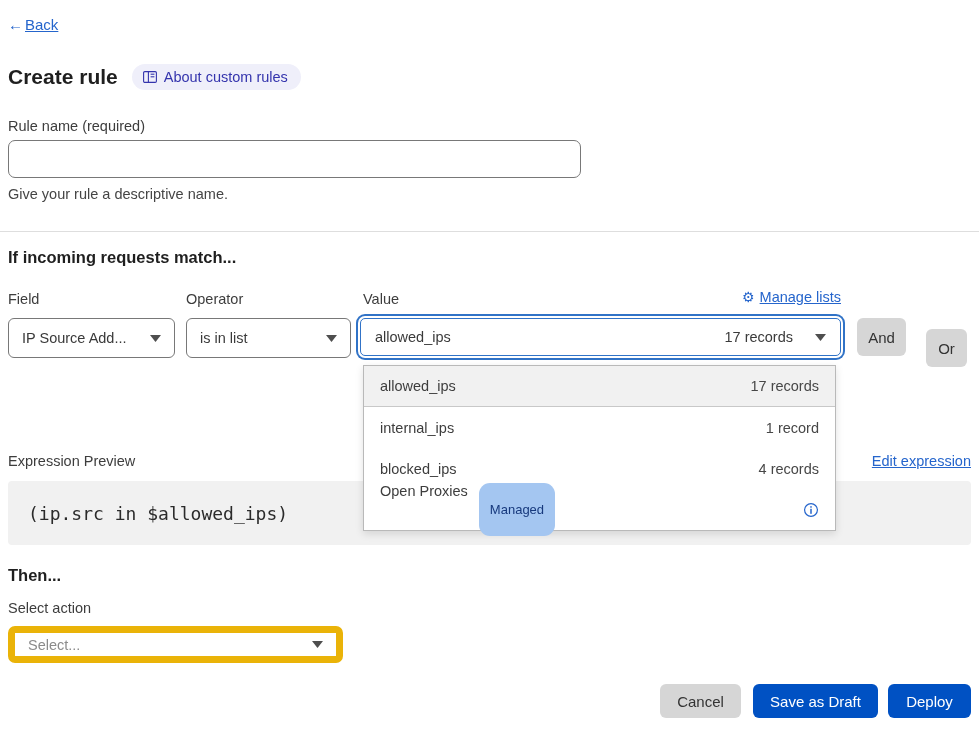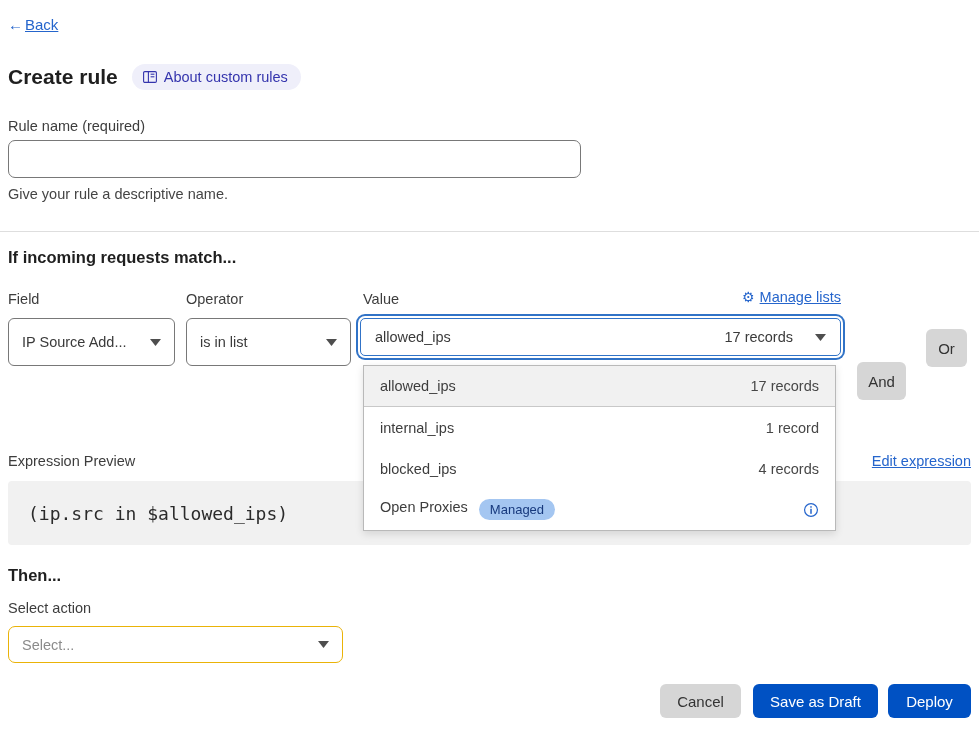--- a/index.html
+++ b/index.html
@@ -20,21 +20,21 @@
 
   .field-label { position:absolute; font-size:14.5px; color:#3d3d3d; }
   .text-input { position:absolute; left:8px; top:140px; width:573px; height:38px; border:1px solid #787878;
                 border-radius:7px; background:#fff; font-size:14.5px; padding:0 12px; outline:none; }
   .help-text { position:absolute; left:8px; top:186px; font-size:14.5px; color:#454545; }
 
   .divider { position:absolute; left:0; top:231px; width:979px; height:1px; background:#dedede; }
 
   .section-heading { position:absolute; left:8px; font-size:16.5px; font-weight:700; color:#1f1f1f; }
 
-  .select { position:absolute; top:318px; height:48px; border:1px solid #787878; border-radius:6px; background:#fff;
+  .select { position:absolute; top:318px; height:40px; border:1px solid #787878; border-radius:6px; background:#fff;
             display:flex; align-items:center; justify-content:space-between; padding:0 13px; font-size:14.5px;
             color:#3a3a3a; cursor:pointer; }
   .chev { flex:0 0 auto; margin-left:8px; display:flex; }
 
   .value-combo { position:absolute; left:360px; top:318px; width:481px; height:38px; background:#fff;
                  border:1px solid #3173c7; border-radius:5px; display:flex; align-items:center;
                  justify-content:space-between; padding:0 14px; font-size:14.5px; color:#3a3a3a; cursor:pointer;
                  box-shadow:0 0 0 2px #fff, 0 0 0 4px #3173c7; }
   .value-right { display:flex; align-items:center; gap:14px; }
 
@@ -44,29 +44,29 @@
   .gray-btn { position:absolute; top:318px; height:38px; background:#d6d6d6; border:none; border-radius:6px;
               font-size:15px; color:#333; font-family:inherit; cursor:pointer; }
 
   .dropdown { position:absolute; left:363px; top:365px; width:473px; background:#fff; border:1px solid #b9b9b9;
               box-shadow:0 3px 8px rgba(0,0,0,0.12); z-index:5; }
   .dd-row { height:41px; display:flex; align-items:center; justify-content:space-between; padding:0 16px;
             font-size:14.5px; color:#3d3d3d; cursor:pointer; background:#fff; }
   .dd-row.selected { background:#f1f1f1; border-bottom:1px solid #c8c8c8; }
   .dd-left { display:flex; align-items:flex-start; gap:11px; }
   .dd-records { color:#474747; }
-  .managed-pill { background:#a4c6f1; color:#17397d; font-size:13px; border-radius:11px; padding:3px 11px; }
+  .managed-pill { background:#a4c6f1; color:#17397d; font-size:13px; border-radius:11px; padding:19px 11px; }
 
   .expr-label { position:absolute; left:8px; top:453px; font-size:14.5px; color:#3d3d3d; }
   .edit-expr { position:absolute; right:8px; top:453px; font-size:14.5px; }
   .expr-box { position:absolute; left:8px; top:481px; width:963px; height:64px; background:#f1f1f1; border-radius:4px; }
   .expr-code { position:absolute; left:20px; top:22px; font-family:"DejaVu Sans Mono","Liberation Mono",monospace;
                font-size:18px; color:#2b2b2b; }
 
-  .action-select { position:absolute; left:8px; top:626px; width:335px; height:37px; border:1px solid #eab308;
+  .action-select { position:absolute; left:8px; top:626px; width:335px; height:37px; border:7px solid #eab308;
                    border-radius:7px; background:#fff; display:flex; align-items:center; justify-content:space-between;
                    padding:3px 13px; font-size:14.5px; cursor:pointer; }
   .placeholder { color:#8b8b8b; }
 
   .btn { position:absolute; top:684px; height:34px; border:none; border-radius:6px; font-size:15px;
          font-family:inherit; cursor:pointer; }
   .btn-cancel { left:660px; width:81px; background:#d6d6d6; color:#333; }
   .btn-blue { background:#0051c3; color:#fff; }
   .btn-save { left:753px; width:125px; }
   .btn-deploy { left:888px; width:83px; }
@@ -138,21 +138,21 @@
     <span class="value-right">
       <span>17 records</span>
       <span class="chev">
         <svg width="11" height="7" viewBox="0 0 11 7">
             <path d="M0 0h11L5.5 7z" fill="#4e4e4e"></path>
           </svg>
       </span>
     </span>
   </div>
 
-  <button class="gray-btn" style="left:857px; width:49px;margin-top:44px;">And</button>
+  <button class="gray-btn" style="left:857px; width:49px;">And</button>
   <button class="gray-btn" style="left:926px; width:41px;margin-top:11px;">Or</button>
 
   <div class="dropdown">
     <div class="dd-row selected">
       <span>allowed_ips</span>
       <span class="dd-records">17 records</span>
     </div>
     <div class="dd-row">
       <span>internal_ips</span>
       <span class="dd-records">1 record</span>

